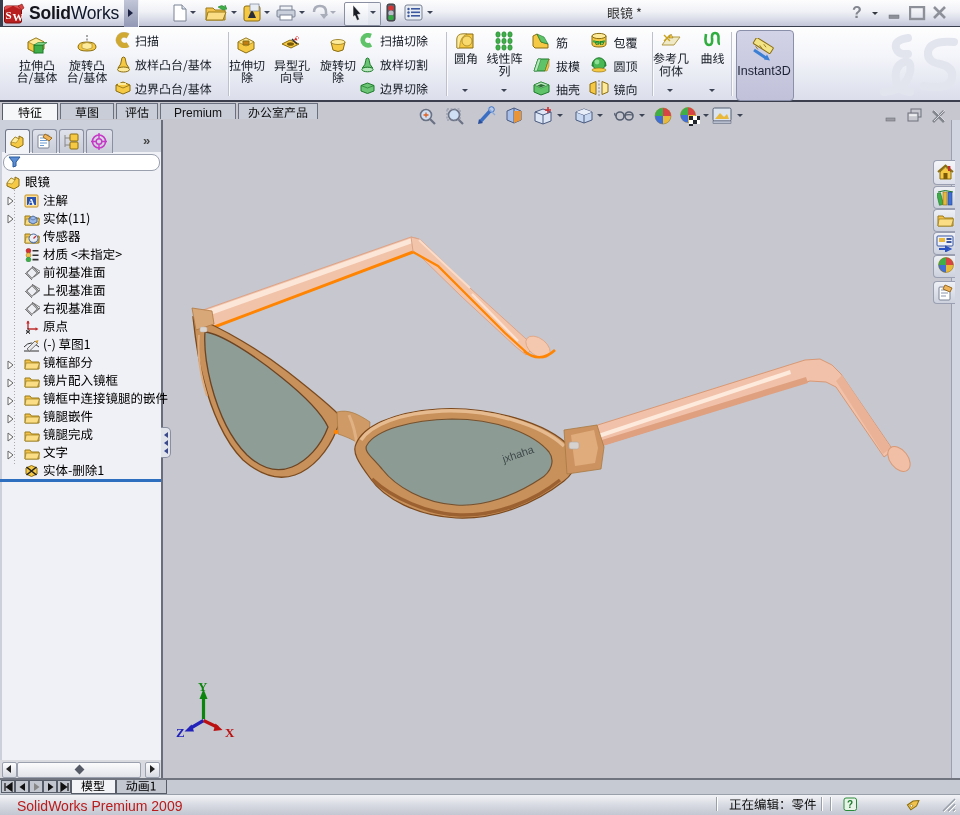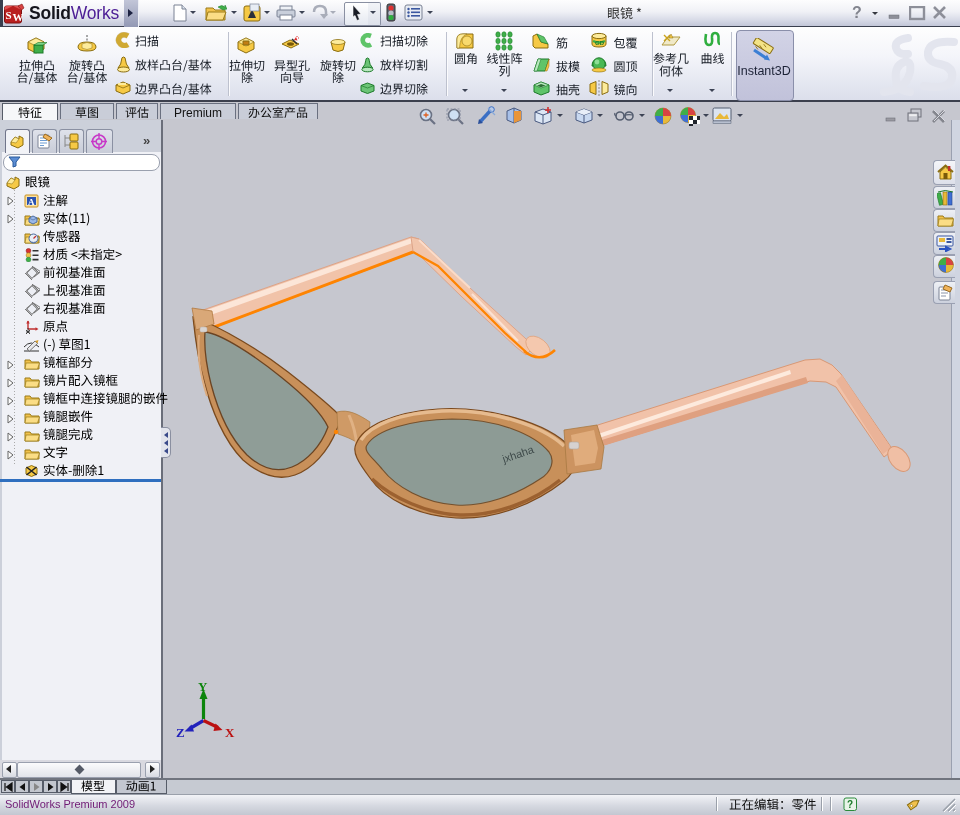--- a/index.html
+++ b/index.html
@@ -27,21 +27,21 @@
 </style></head><body>
 <div class="titlebar"></div>
 <div class="abs" style="left:0;top:0;width:3px;height:27px;background:#3a3f4e"></div>
 <svg style="position:absolute;left:3px;top:2px" width="23" height="23" viewBox="0 0 23 23">
     <rect x="1.5" y="4" width="17" height="17" rx="2" fill="#b91f1f" stroke="#7e1010"></rect>
 <path d="M1.5 8 L10 4 L18.5 8 L18.5 6 Q18.5 4 16.5 4 L3.5 4 Q1.5 4 1.5 6 Z" fill="#e05050"></path>
 <path d="M15 4 L19 2 L21 6 L18.5 8 Z" fill="#d84343" stroke="#7e1010" stroke-width=".6"></path>
 <text x="2.5" y="17" font-family="Liberation Serif" font-size="11" font-weight="bold" fill="#fff">S</text>
 <text x="9.5" y="19" font-family="Liberation Serif" font-size="11" font-weight="bold" fill="#fff">W</text>
   </svg>
-<div class="abs" style="left:29px;top:3px;font-size:17.5px;font-weight:bold;color:#15151d;letter-spacing:-.2px">Solid<span style="font-weight:normal;color:#4c1d95">Works</span></div>
+<div class="abs" style="left:29px;top:3px;font-size:17.5px;font-weight:bold;color:#15151d;letter-spacing:-.2px">Solid<span style="font-weight:normal;color:#0f172a">Works</span></div>
 <div class="abs" style="left:124px;top:0;width:14px;height:27px;background:linear-gradient(#c2c6d8,#9298b4);border-right:1px solid #eef0f6"></div>
 <div class="abs" style="left:128px;top:9px;width:0;height:0;border-top:4.5px solid transparent;border-bottom:4.5px solid transparent;border-left:5.5px solid #1d2342"></div>
 <svg style="position:absolute;left:172px;top:4px" width="16" height="18" viewBox="0 0 16 18">
     <path d="M2 1 L10 1 L14 5 L14 17 L2 17 Z" fill="#fff" stroke="#7a8294"></path>
     <path d="M10 1 L10 5 L14 5" fill="#dde4ee" stroke="#7a8294"></path>
   </svg>
 <div class="dd" style="left:190px;top:11px"></div>
 <svg style="position:absolute;left:205px;top:4px" width="22" height="18" viewBox="0 0 22 18">
     <path d="M1 4 L8 4 L10 6 L20 6 L20 16 L1 16 Z" fill="#f2c24c" stroke="#9a7b18"></path>
     <path d="M3 8 L21 8 L18 16 L1 16 Z" fill="#fbdd85" stroke="#9a7b18"></path>
@@ -593,21 +593,21 @@
   </svg>
 <svg style="position:absolute;left:45px;top:782px" width="11" height="10" viewBox="0 0 11 10">
     <path d="M3 1 L8.5 5 L3 9 Z" fill="#111"></path>
   </svg>
 <svg style="position:absolute;left:59px;top:782px" width="11" height="10" viewBox="0 0 11 10">
     <path d="M9 1 V9 M2 1 L7.5 5 L2 9 Z" stroke="#111" fill="#111" stroke-width="1.2"></path>
   </svg>
 <div class="abs" style="left:71px;top:780px;width:45px;height:14px;background:#f2f3f6;border:1px solid #565c68;border-top:none;box-sizing:border-box"></div>
 <div class="abs" style="left:116px;top:780px;width:51px;height:14px;background:#c3c7d0;border:1px solid #565c68;border-top:none;box-sizing:border-box"></div>
 <div class="abs" style="left:0;top:794px;width:960px;height:21px;background:linear-gradient(#f2f3f7,#d5d8e0 55%,#c3c7d1);border-top:1px solid #9aa0aa;box-sizing:border-box"></div>
-<div class="abs" style="left:5px;top:798px;font-size:11px;color:#701a75">SolidWorks Premium 2009</div>
+<div class="abs" style="left:17px;top:798px;font-size:14px;color:#b91c1c">SolidWorks Premium 2009</div>
 <div class="abs" style="left:716px;top:797px;width:1px;height:14px;background:#9aa0aa;border-right:1px solid #fff"></div>
 <div class="abs" style="left:821px;top:797px;width:1px;height:14px;background:#9aa0aa;border-right:1px solid #fff"></div>
 <div class="abs" style="left:830px;top:797px;width:1px;height:14px;background:#9aa0aa;border-right:1px solid #fff"></div>
 <svg style="position:absolute;left:843px;top:797px" width="15" height="15" viewBox="0 0 15 15">
     <rect x="1" y="1" width="12.5" height="12.5" rx="2" fill="#e8f4e8" stroke="#2a8a3a"></rect>
     <text x="4" y="11" font-size="10" font-weight="bold" fill="#1a7a2a">?</text>
   </svg>
 <svg style="position:absolute;left:905px;top:795px" width="19" height="17" viewBox="0 0 19 17">
     <g transform="rotate(-35 9 9)">
       <path d="M3 6 L10 6 L15 9 L10 12 L3 12 Z" fill="#f2c24c" stroke="#8a6d10"></path>

